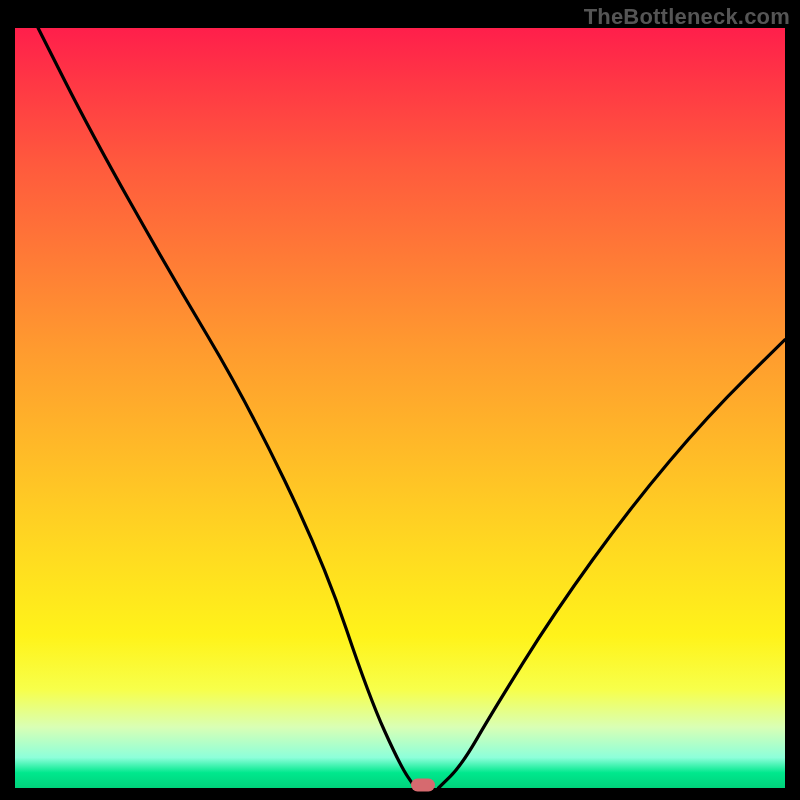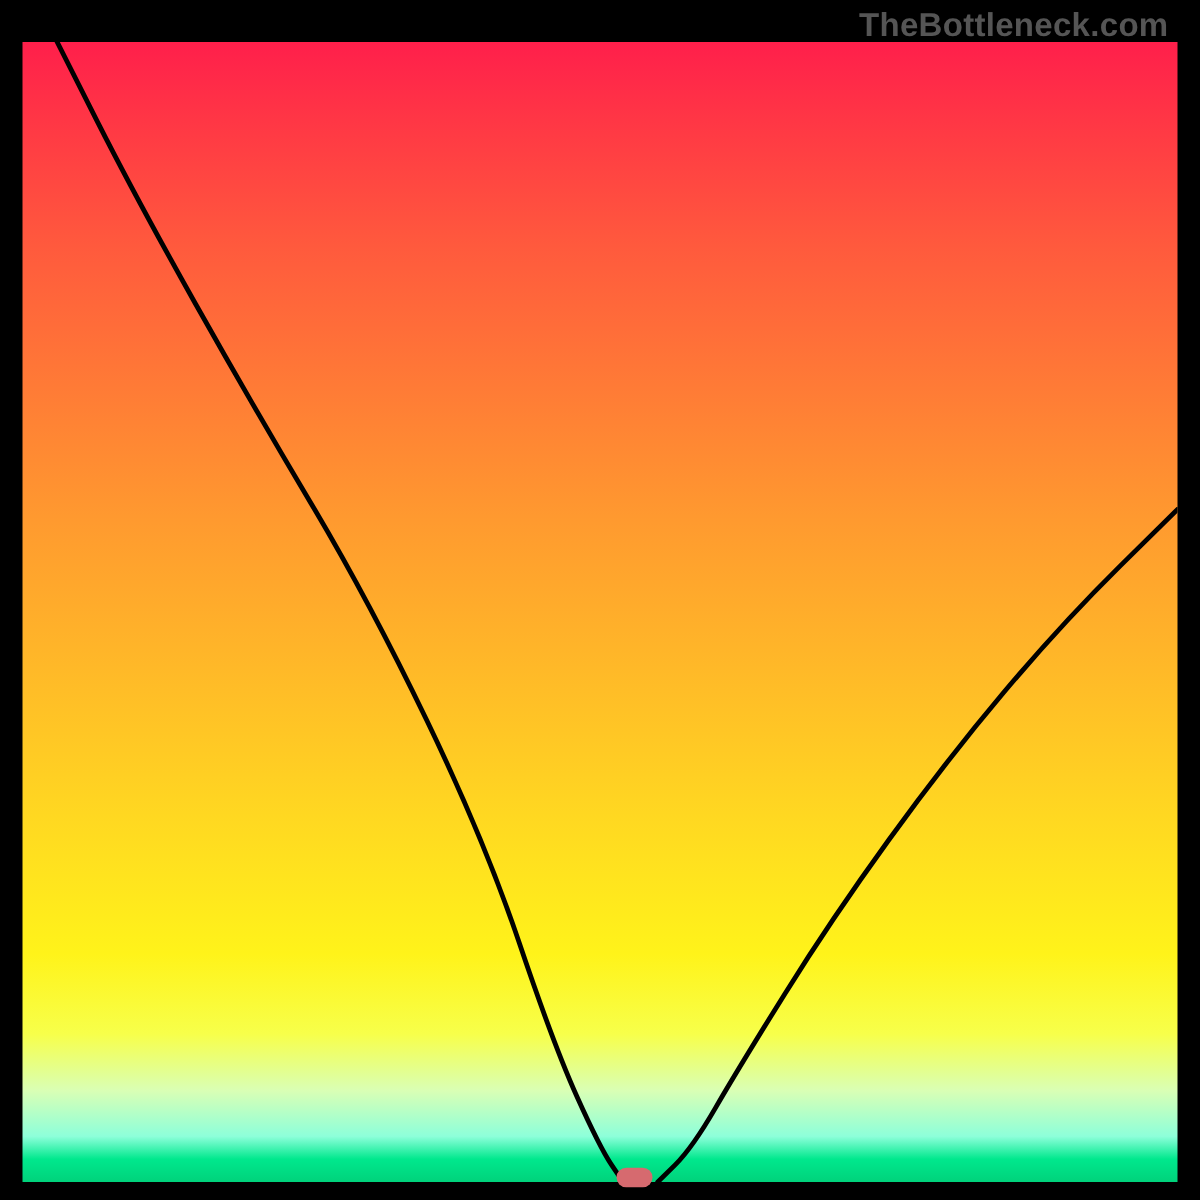--- a/index.html
+++ b/index.html
@@ -13,21 +13,21 @@
   }
   .frame {
     position: relative;
     width: 800px;
     height: 800px;
     background: #000;
   }
   .watermark {
     position: absolute;
     top: 4px;
-    right: 21px;
+    right: 10px;
     color: #555;
     font-size: 22px;
     font-weight: 600;
     letter-spacing: 0.2px;
     user-select: none;
   }
   .plot {
     position: absolute;
     left: 15px;
     top: 28px;

